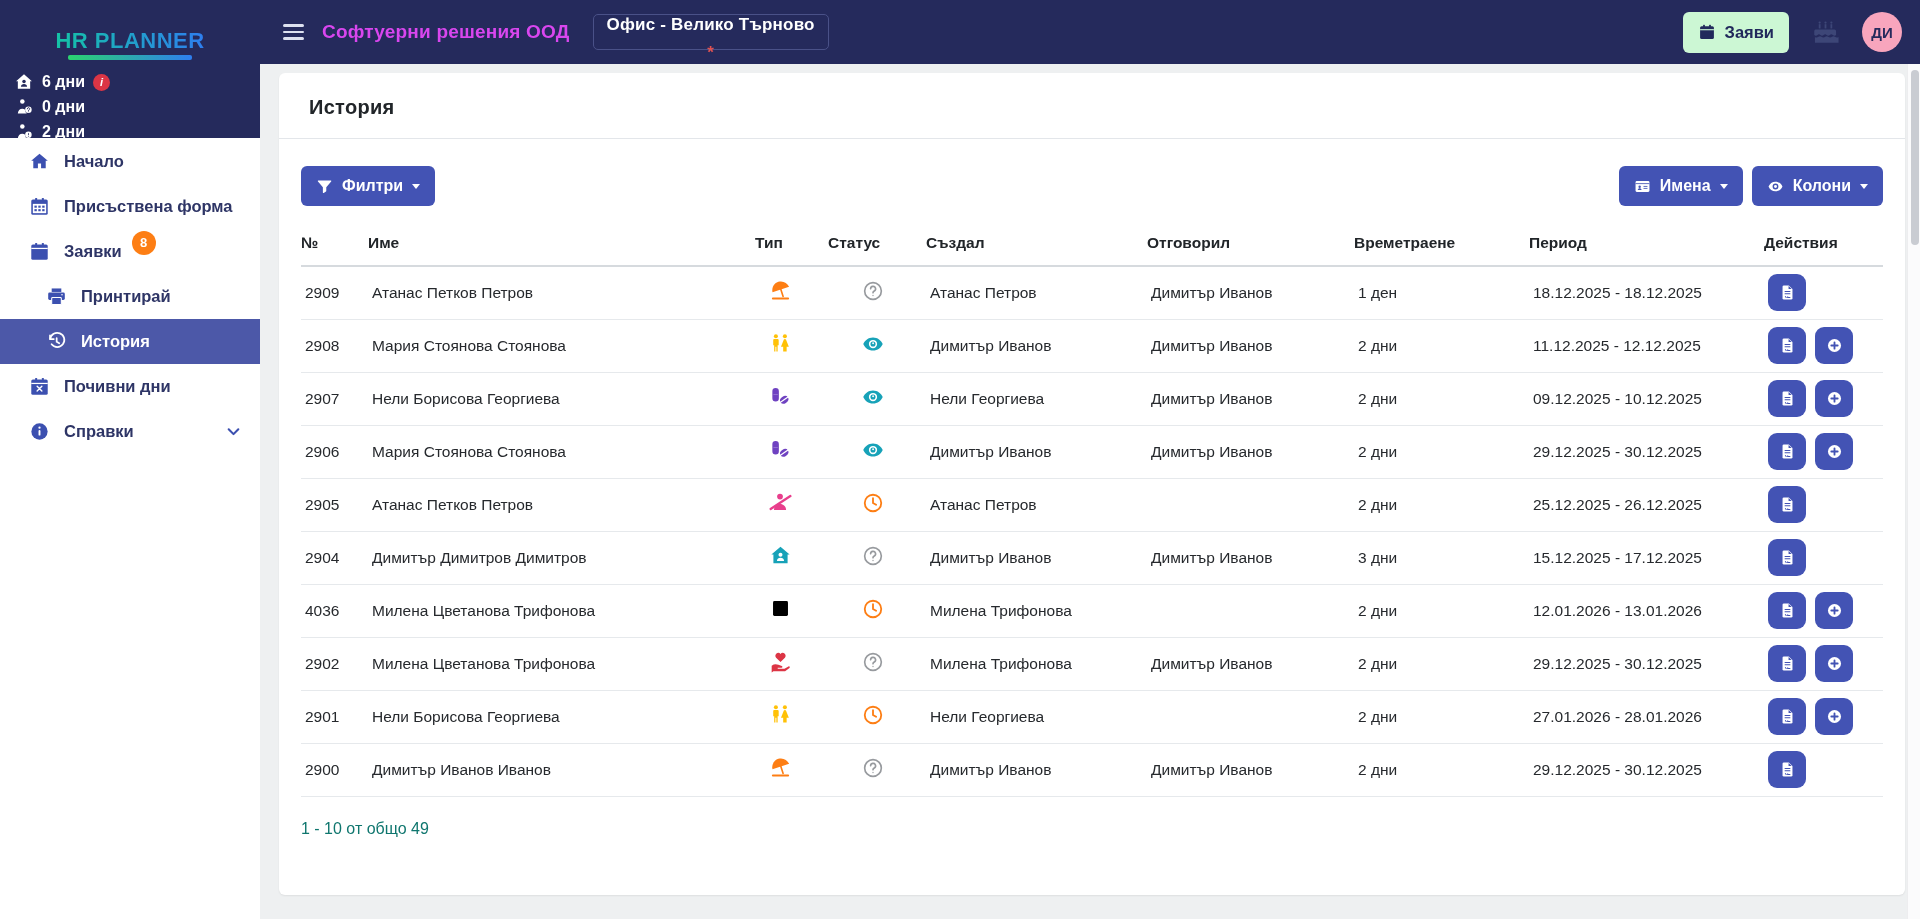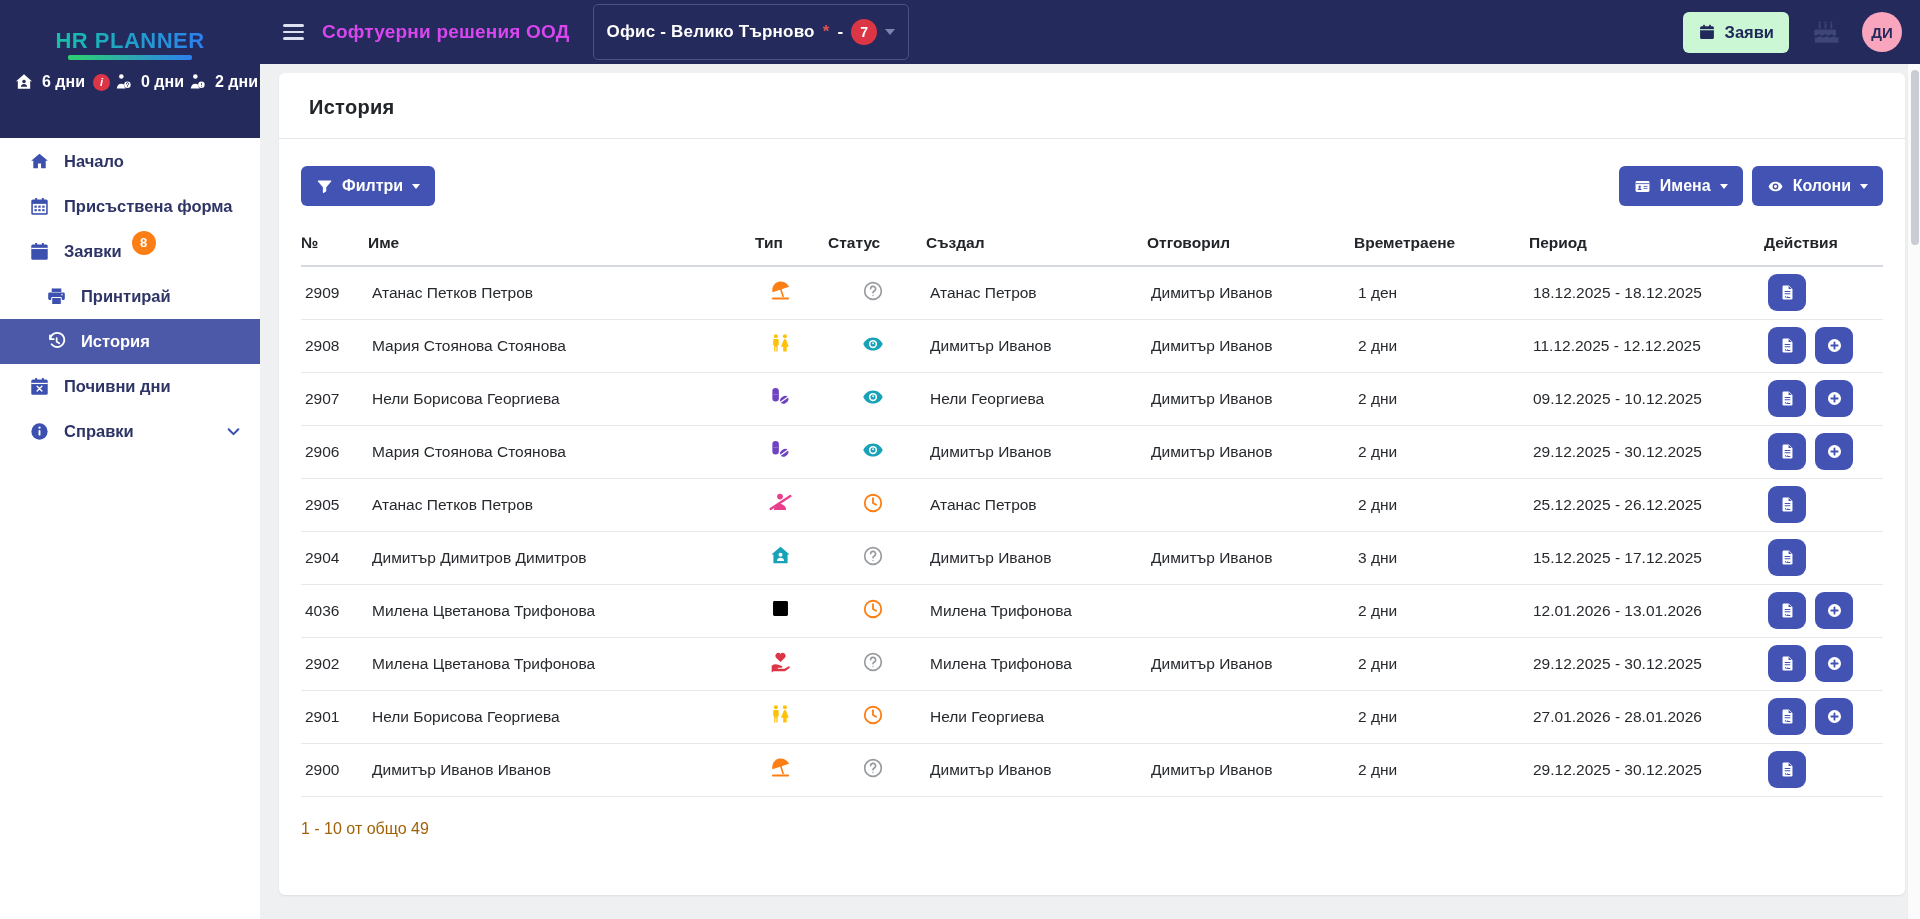--- a/index.html
+++ b/index.html
@@ -17,21 +17,21 @@
   .sidebar-top { background:var(--top-bg,#252a5c); height:138px; padding-top:28px; }
   .logo { text-align:center; cursor:pointer; }
   .logo-text {
     font-size:22px; font-weight:800; letter-spacing:.5px;
     background:linear-gradient(90deg,#14c3a5,#2e7ef0);
     -webkit-background-clip:text; background-clip:text;
     color:transparent;
   }
   .logo-underline { width:124px; height:5px; border-radius:2px; margin:1px auto 0;
     background:linear-gradient(90deg,#2bd36f,#2e7ef0); }
-  .counters { padding:11px 0 0 14px; display:flex; flex-direction:row; gap:3px; }
+  .counters { padding:11px 0 0 14px; display:flex; flex-direction:column; gap:3px; }
   .counter { display:flex; align-items:center; gap:8px; font-size:16px; font-weight:600; color:#fff; height:22px; }
   .counter .icn { width:20px; height:20px; color:#fff; }
   .badge-info { width:17px; height:17px; border-radius:50%; background:var(--badge-red,#dc3545);
     color:#fff; font-size:11px; font-weight:800; font-style:italic;
     display:inline-flex; align-items:center; justify-content:center; }
   .menu { display:flex; flex-direction:column; padding-top:1px; }
   .menu-item { display:flex; align-items:center; gap:14px; height:45px; padding:0 16px 0 29px;
     font-size:16.5px; font-weight:600; color:var(--menu-text,#2e3566); cursor:pointer; text-decoration:none; }
   .menu-item .icn { width:21px; height:21px; color:var(--menu-icon,#3c50b0); flex-shrink:0; }
   .menu-item.sub { padding-left:46px; }
@@ -43,23 +43,23 @@
     transform:translateY(-9px); margin-left:-4px; }
   .menu-chevron { margin-left:auto; width:18px; height:18px; color:var(--menu-icon,#3c50b0); }
 
   
   .main { flex:1; display:flex; flex-direction:column; position:relative; }
   .topbar { height:64px; background:var(--top-bg,#252a5c); display:flex; align-items:center;
     padding:0 19px 0 23px; flex-shrink:0; }
   .hamburger { width:21px; display:flex; flex-direction:column; gap:4px; cursor:pointer; }
   .hamburger div { height:2.5px; background:#dde1f0; border-radius:2px; }
   .company { color:#d946ef; font-weight:700; font-size:19px; margin-left:18px; letter-spacing:.2px; }
-  .office-btn { margin-left:23px; height:56px; display:flex; align-items:center; gap:8px;
+  .office-btn { margin-left:23px; height:36px; display:flex; align-items:center; gap:8px;
     border:1px solid #4a5188; border-radius:5px; background:transparent; padding:0 13px;
-    color:#fff; font-weight:700; font-size:17px; cursor:pointer; font-family:inherit; letter-spacing:.2px; }
+    color:#fff; font-weight:700; font-size:17px; cursor:pointer; font-family:inherit; letter-spacing:.2px;flex-direction:column; }
   .office-ast { color:#e05252; font-weight:800; }
   .office-badge { width:26px; height:26px; border-radius:50%; background:var(--badge-red,#dc3545);
     color:#fff; font-size:14px; font-weight:700; display:inline-flex; align-items:center; justify-content:center; }
   .caret { width:0; height:0; border-left:5px solid transparent; border-right:5px solid transparent;
     border-top:6px solid #7d84ad; }
   .top-right { margin-left:auto; display:flex; align-items:center; gap:23px; }
   .request-btn { height:41px; background:var(--mint,#ccf7d4); border:none; border-radius:6px;
     display:flex; align-items:center; gap:9px; padding:0 15px; font-size:16.5px; font-weight:700;
     color:#21295b; cursor:pointer; font-family:inherit; }
   .request-btn .icn { width:18px; height:18px; color:#21295b; }
@@ -86,21 +86,21 @@
     padding:0 4px 13px 0; border-bottom:2px solid #d6dade; }
   td { font-size:15.5px; color:#26292d; padding:0 4px; height:53px; border-bottom:1px solid #e6e9ec; }
   .icn { display:inline-flex; }
   .icn svg { width:100%; height:100%; }
   .type-cell .icn { width:23px; height:23px; margin-left:10px; }
   .status-cell .icn { width:22px; height:22px; margin-left:30px; }
   .action-btn { width:38px; height:37px; border-radius:9px; background:var(--accent,#4353b4); border:none;
     color:#fff; display:inline-flex; align-items:center; justify-content:center; cursor:pointer; margin-right:9px; vertical-align:middle; }
   .action-btn .icn { width:17px; height:17px; }
 
-  .summary { font-size:16px; color:#a16207; margin:23px 0 11px; }
+  .summary { font-size:16px; color:#0f766e; margin:23px 0 11px; }
   .pager-row { display:flex; align-items:center; gap:14px; padding-bottom:22px; }
   .show-label { font-size:16px; color:#212529; }
   .size-select { width:66px; height:42px; border:1.5px solid #ced4da; border-radius:8px; background:#fff;
     display:inline-flex; align-items:center; justify-content:center; gap:8px; font-size:16px; color:#212529;
     cursor:pointer; font-family:inherit; }
   .size-select .caret { border-top-color:#8d96a5; }
   .pages { display:inline-flex; margin-left:3px; }
   .page-btn { min-width:34px; height:41px; border:1px solid #dee2e6; background:#fff; color:#3f51b5;
     font-size:16px; margin-left:-1px; cursor:pointer; font-family:inherit; }
   .page-btn:first-child { border-radius:8px 0 0 8px; margin-left:0; }

